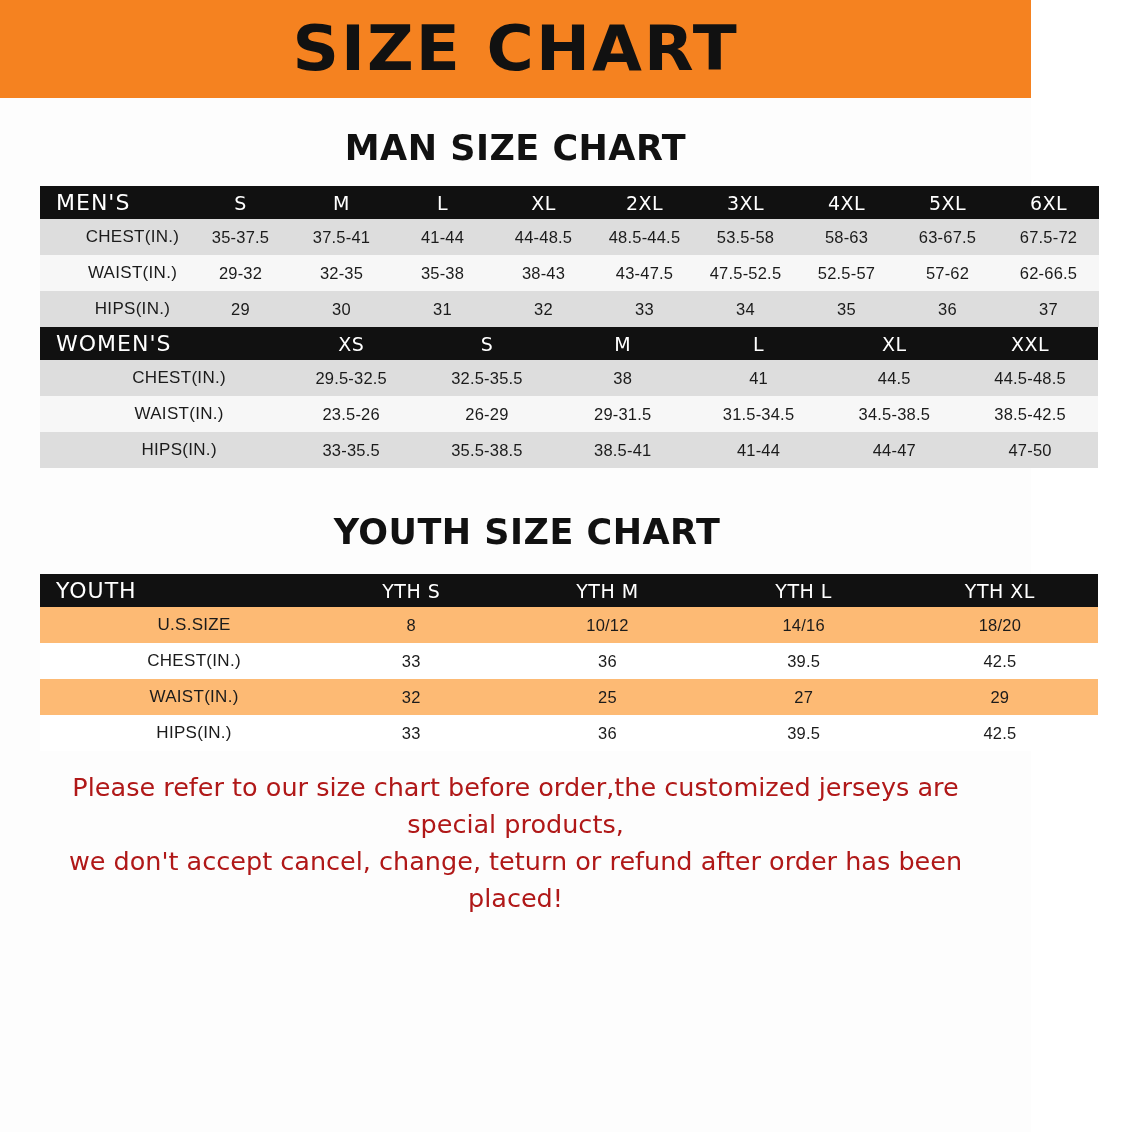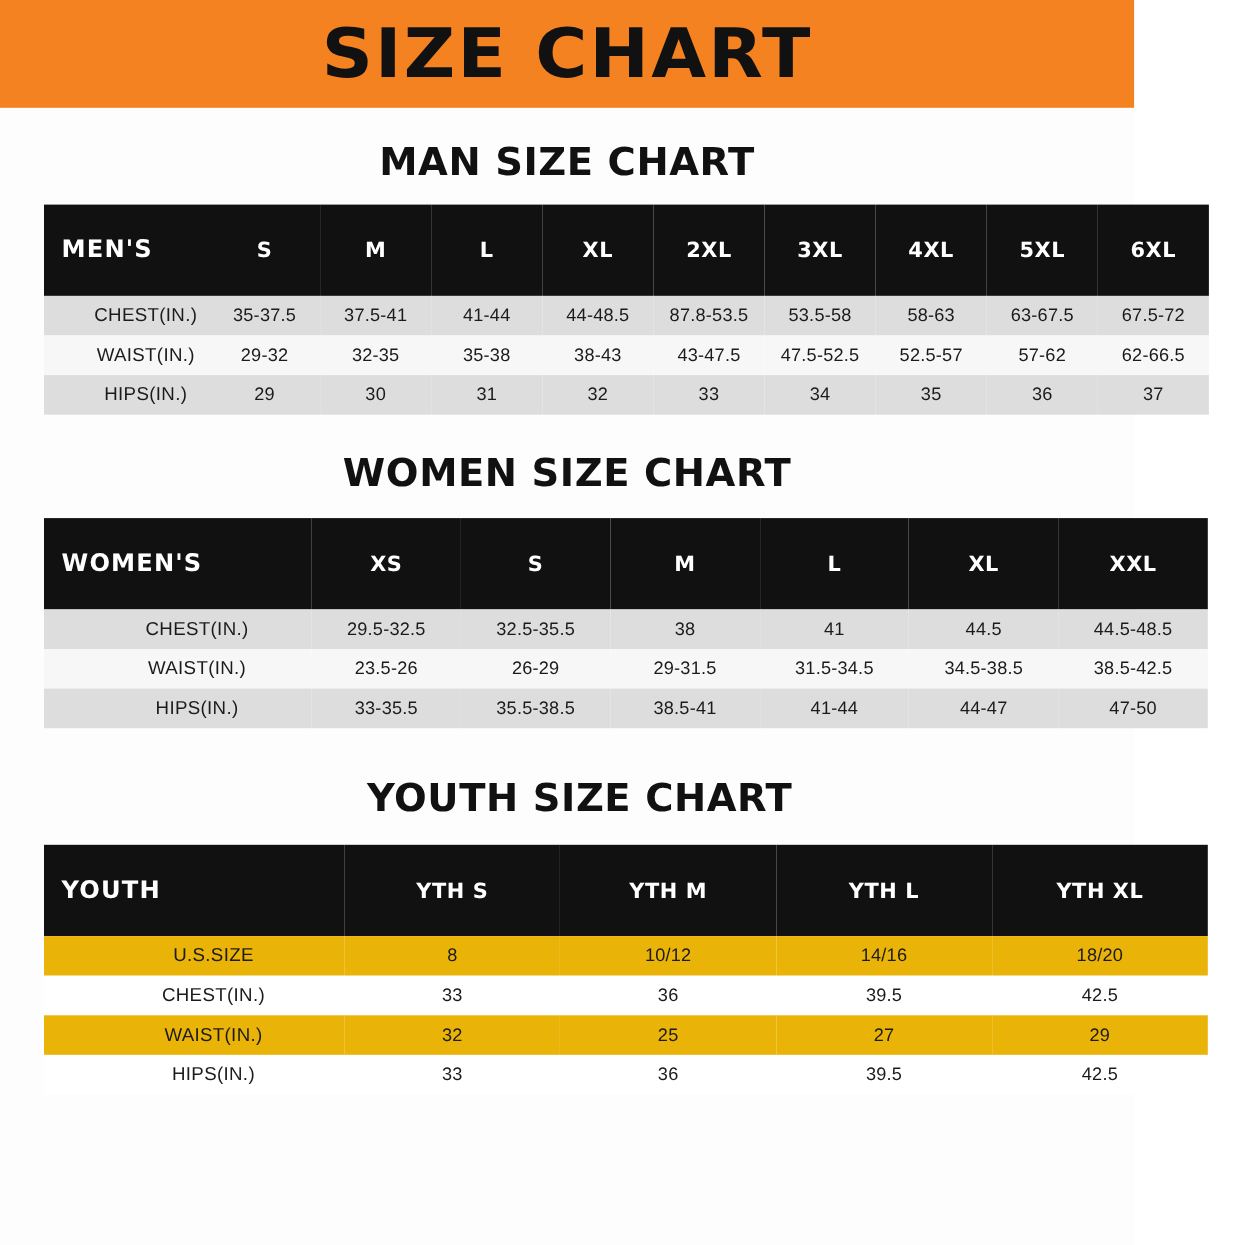--- a/index.html
+++ b/index.html
@@ -61,23 +61,23 @@
   .tbl-wrap {
     padding: 0 40px;
   }
   table.size-table {
     width: 1058px;
   }
   table.size-table thead th {
     background: #111111;
     color: #ffffff;
     font-family: "DejaVu Sans", sans-serif;
-    font-weight: bold;
+    font-weight: normal;
     font-size: 19px;
-    padding: 29px 4px;
+    padding: 4px 4px;
     text-align: center;
     letter-spacing: 0.5px;
     border: none;
   }
   table.size-table thead th.rowhead {
     text-align: left;
     padding-left: 16px;
     font-size: 22px;
     letter-spacing: 1px;
   }
@@ -111,21 +111,21 @@
   .women tbody td.rowhead { font-size: 18px; }
   .women thead th { font-size: 21px; padding: 16px 4px; }
 
   
   .youth col.c0 { width: 245px; }
   .youth col.cx { width: 176px; }
   .youth thead th { font-size: 21px; padding: 15px 4px; }
   .youth thead th.rowhead { font-size: 24px; }
   .youth tbody td { font-size: 18px; padding: 13px 3px; }
   .youth tbody td.rowhead { font-size: 18px; }
-  .youth tbody tr td { background: #eab308; }
+  .youth tbody tr td { background: #fdba74; }
   .youth tbody tr.band-white td { background: #ffffff; }
 
   
   .note {
     margin-top: 18px;
     padding: 0 36px;
     text-align: center;
     color: #b01818;
     font-family: "DejaVu Sans", sans-serif;
     font-size: 25.5px;
@@ -171,21 +171,21 @@
           <th>6XL</th>
         </tr>
       </thead>
       <tbody>
         <tr class="band-dark">
           <td class="rowhead">CHEST(IN.)</td>
           <td>35-37.5</td>
           <td>37.5-41</td>
           <td>41-44</td>
           <td>44-48.5</td>
-          <td>87.8-53.5</td>
+          <td>48.5-44.5</td>
           <td>53.5-58</td>
           <td>58-63</td>
           <td>63-67.5</td>
           <td>67.5-72</td>
         </tr>
         <tr class="band-light">
           <td class="rowhead">WAIST(IN.)</td>
           <td>29-32</td>
           <td>32-35</td>
           <td>35-38</td>
@@ -205,21 +205,20 @@
           <td>33</td>
           <td>34</td>
           <td>35</td>
           <td>36</td>
           <td>37</td>
         </tr>
       </tbody>
     </table>
   </div>
 
-  <div class="section-title t-women">WOMEN SIZE CHART</div>
   <div class="tbl-wrap">
     <table class="size-table women">
       <colgroup>
         <col class="c0">
           <col class="cx">
           <col class="cx">
           <col class="cx">
           <col class="cx">
           <col class="cx">
           <col class="cx">
@@ -312,14 +311,18 @@
           <td class="rowhead">HIPS(IN.)</td>
           <td>33</td>
           <td>36</td>
           <td>39.5</td>
           <td>42.5</td>
         </tr>
       </tbody>
     </table>
   </div>
 
+  <div class="note">
+    <span>Please refer to our size chart before order,the customized jerseys are special products,</span>
+    <span>we don't accept cancel, change, teturn or refund after order has been placed!</span>
+  </div>
 
 </div>
 
 </body></html>

